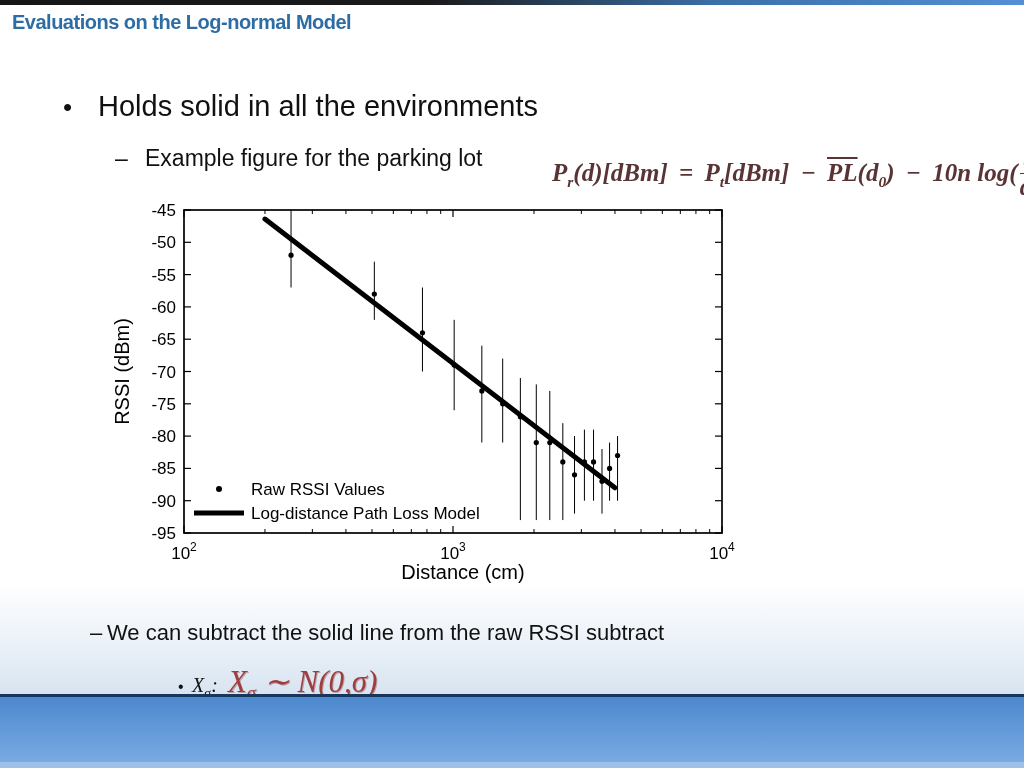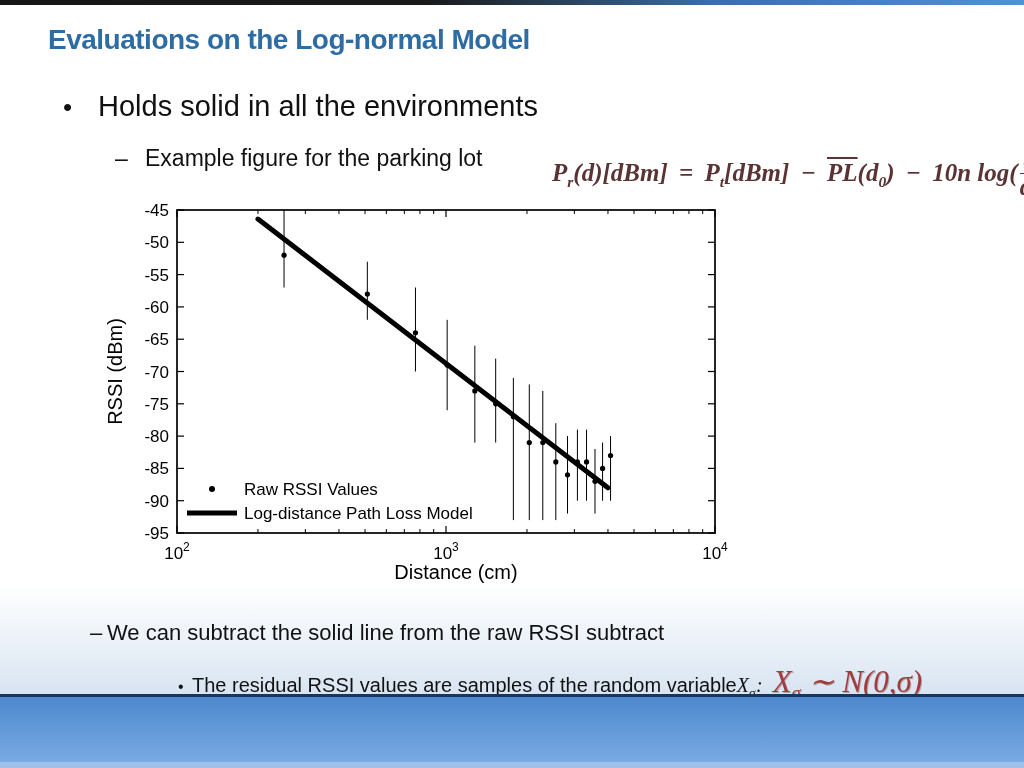--- a/index.html
+++ b/index.html
@@ -3,21 +3,21 @@
 <meta charset="utf-8">
 <style>
   html,body{margin:0;padding:0;}
   body{width:1024px;height:768px;overflow:hidden;background:#fff;
        font-family:"Liberation Sans", sans-serif;position:relative;}
   .slide{position:absolute;inset:0;width:1024px;height:768px;}
   .content{position:absolute;top:0;left:0;width:1024px;height:694px;
        background:linear-gradient(180deg,#ffffff 0%,#ffffff 84%,#eaf1f8 93%,#d8e4f1 100%);}
   .top-bar{position:absolute;top:0;left:0;width:1024px;height:5px;
        background:linear-gradient(90deg,#161616 0%,#1a1a1a 42%,#3b70a8 70%,#5490d6 100%);}
-  .title{position:absolute;left:12px;top:24px;font-size:28px;font-weight:bold;letter-spacing:-0.5px;margin-left:36px;}
+  .title{position:absolute;left:12px;top:11px;font-size:20px;font-weight:bold;letter-spacing:-0.5px;}
   .row{position:absolute;display:flex;align-items:baseline;white-space:nowrap;color:#111;}
   .row .marker{flex:0 0 auto;}
   .r1{left:63px;top:90px;font-size:29px;}
   .r1 .marker{width:35px;font-size:26px;}
   .r2{left:115px;top:145px;font-size:23px;}
   .r2 .marker{width:30px;}
   .r3{left:90px;top:620px;font-size:22px;}
   .r3 .marker{width:17px;}
   .r4{left:178px;top:650px;font-size:20px;}
   .r4 .marker{width:14px;font-size:16px;}
@@ -30,21 +30,21 @@
   .eq-top .op{margin:0 5px;}
   .eq-top .over{text-decoration:overline;}
   .frac{display:inline-flex;flex-direction:column;align-items:center;vertical-align:middle;
        line-height:1.05;margin:0 2px;}
   .frac .num{border-bottom:1.5px solid currentColor;padding:0 4px;}
   
   .eq-res{font-family:"Liberation Serif", serif;font-style:italic;font-size:31px;margin-left:10px;
        text-shadow:1px 1px 0 rgba(120,40,40,0.35);}
   .eq-res sub{font-size:0.6em;}
   
-  .chart-wrap{position:absolute;left:105px;top:198px;width:645px;height:400px;}
+  .chart-wrap{position:absolute;left:112px;top:198px;width:645px;height:400px;}
   svg text{font-family:"Liberation Sans", sans-serif;fill:#000;}
   
   .sep-line{position:absolute;left:0;top:694px;width:1024px;height:3px;}
   .footer-bar{position:absolute;left:0;top:697px;width:1024px;height:65px;}
   .bottom-strip{position:absolute;left:0;top:762px;width:1024px;height:6px;background:#9fc0e8;}
 </style>
 </head>
 <body>
 
 <div class="slide">
@@ -206,21 +206,20 @@
         </svg>
     </div>
 
     <div class="row r3">
       <span class="marker">–</span>
       <span>We can subtract the solid line from the raw RSSI subtract</span>
     </div>
 
     <div class="row r4">
       <span class="marker">•</span>
-      <span>The residual RSSI values are samples of the random variable </span>
       <span class="var-serif"><span>X</span><sub>σ</sub><span>:</span></span>
       <span class="eq-res" style="color: rgb(160, 60, 60);"><span>X</span><sub>σ</sub> <span>∼ N(0,σ)</span></span>
     </div>
 
   </div>
 
   <div class="sep-line" style="background: rgb(23, 55, 94);"></div>
 
   <div class="footer-bar" style="background: linear-gradient(rgb(77, 137, 206) 0%, rgb(121, 170, 227) 100%);">
     

